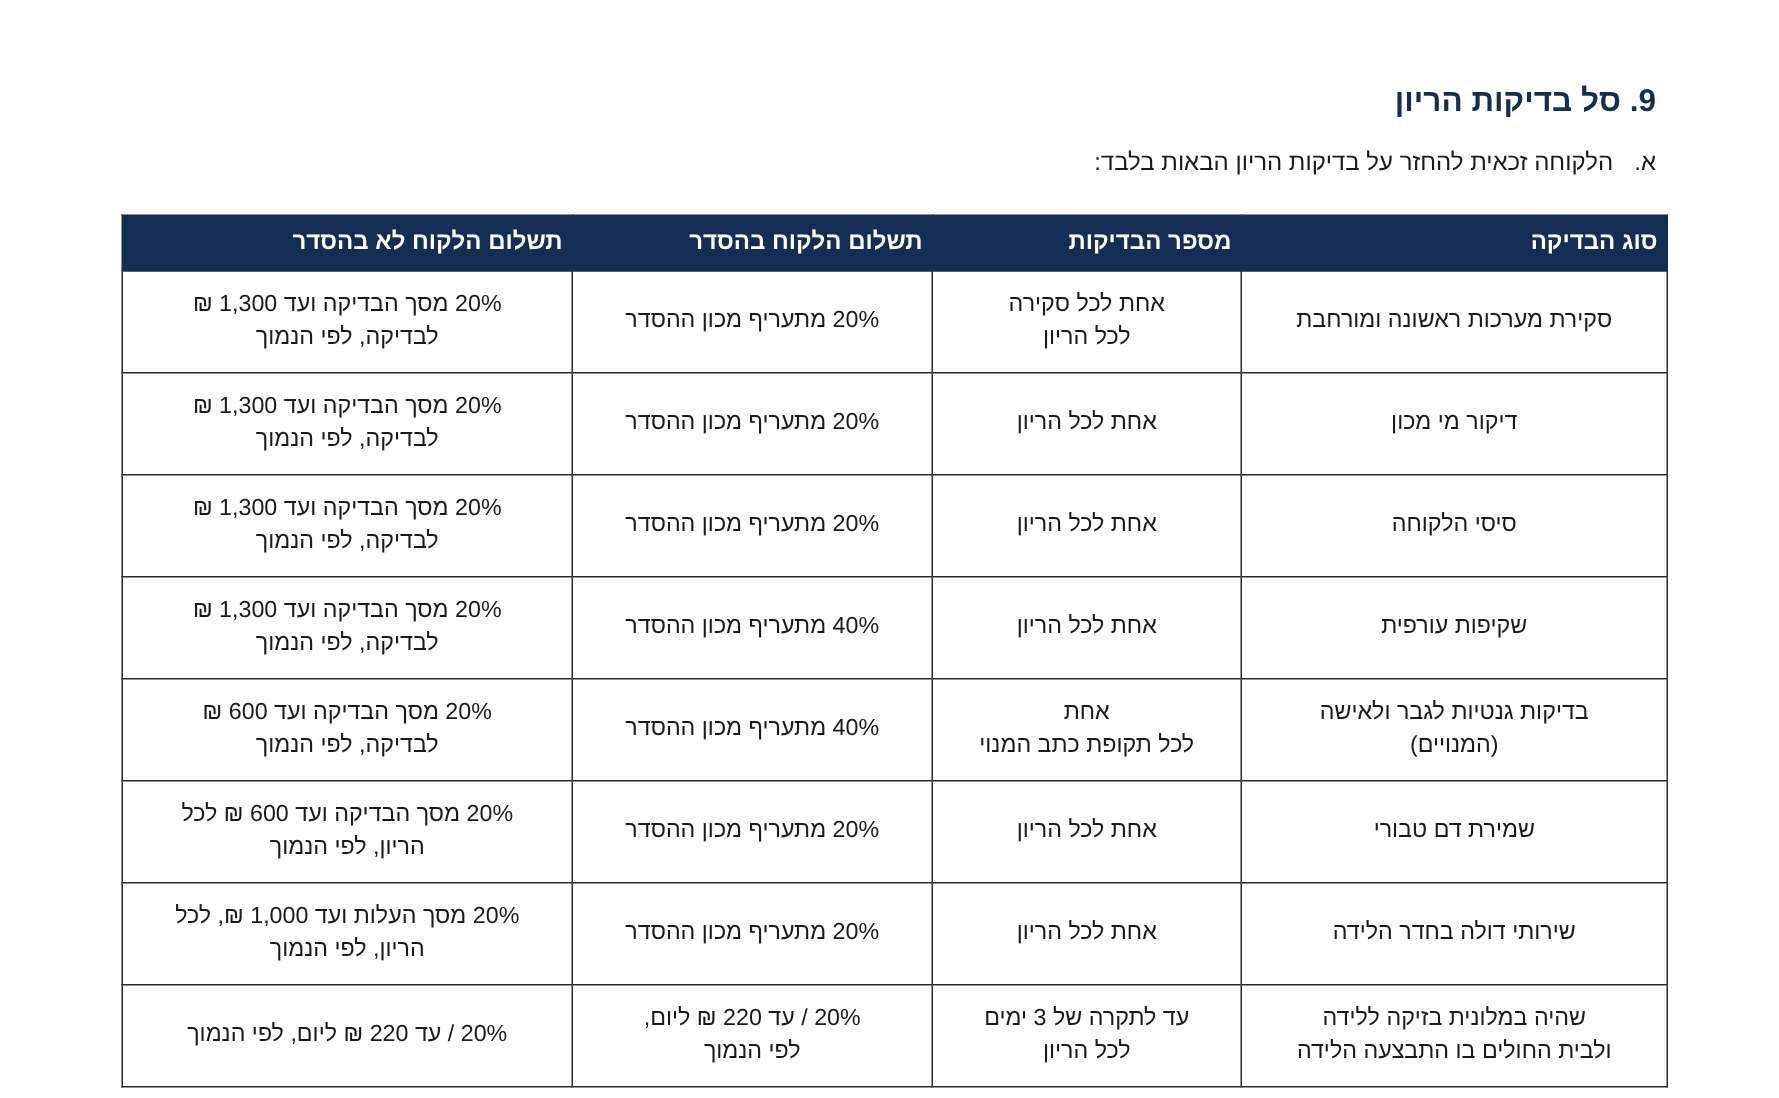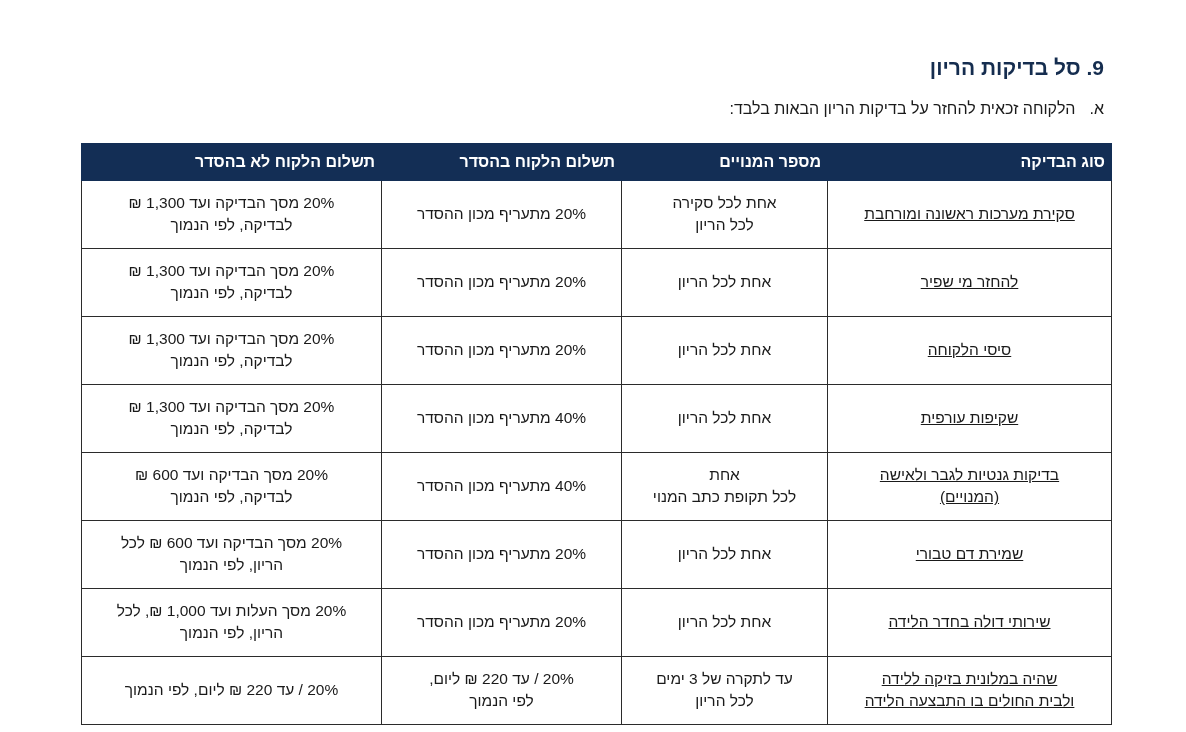--- a/index.html
+++ b/index.html
@@ -82,21 +82,21 @@
     color: #1a1a1a;
     padding: 11px 10px;
     text-align: center;
     vertical-align: middle;
     line-height: 1.45;
   }
   col.c-type { width: 284px; }
   col.c-count { width: 206px; }
   col.c-inorder { width: 240px; }
   col.c-outorder { width: 300px; }
-  .cell-type { font-size: 16px; text-decoration: underline; }
+  .cell-type { font-size: 16px; }
 </style>
 </head>
 <body>
 
 <div class="page">
 
   <div class="section-title">9. סל בדיקות הריון</div>
 
   <div class="intro-row">
     <span class="intro-marker">א.</span>
@@ -107,34 +107,34 @@
     <table class="benefits">
       <colgroup>
         <col class="c-type">
         <col class="c-count">
         <col class="c-inorder">
         <col class="c-outorder">
       </colgroup>
       <thead>
         <tr>
           <th>סוג הבדיקה</th>
-          <th>מספר המנויים</th>
+          <th>מספר הבדיקות</th>
           <th>תשלום הלקוח בהסדר</th>
           <th>תשלום הלקוח לא בהסדר</th>
         </tr>
       </thead>
       <tbody id="table-body">
           <tr>
             <td class="cell-type">סקירת מערכות ראשונה ומורחבת</td>
             <td>אחת לכל סקירה<br>לכל הריון</td>
             <td>20% מתעריף מכון ההסדר</td>
             <td>20% מסך הבדיקה ועד 1,300 ₪<br>לבדיקה, לפי הנמוך</td>
           </tr>
           <tr>
-            <td class="cell-type">להחזר מי שפיר</td>
+            <td class="cell-type">דיקור מי מכון</td>
             <td>אחת לכל הריון</td>
             <td>20% מתעריף מכון ההסדר</td>
             <td>20% מסך הבדיקה ועד 1,300 ₪<br>לבדיקה, לפי הנמוך</td>
           </tr>
           <tr>
             <td class="cell-type">סיסי הלקוחה</td>
             <td>אחת לכל הריון</td>
             <td>20% מתעריף מכון ההסדר</td>
             <td>20% מסך הבדיקה ועד 1,300 ₪<br>לבדיקה, לפי הנמוך</td>
           </tr>

